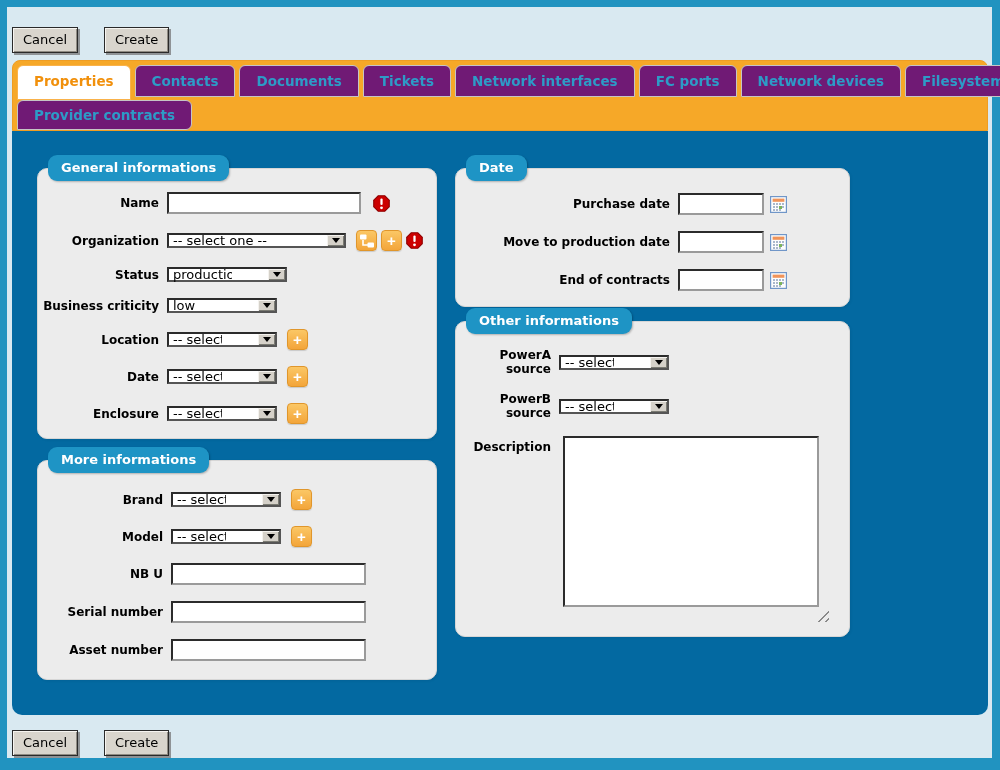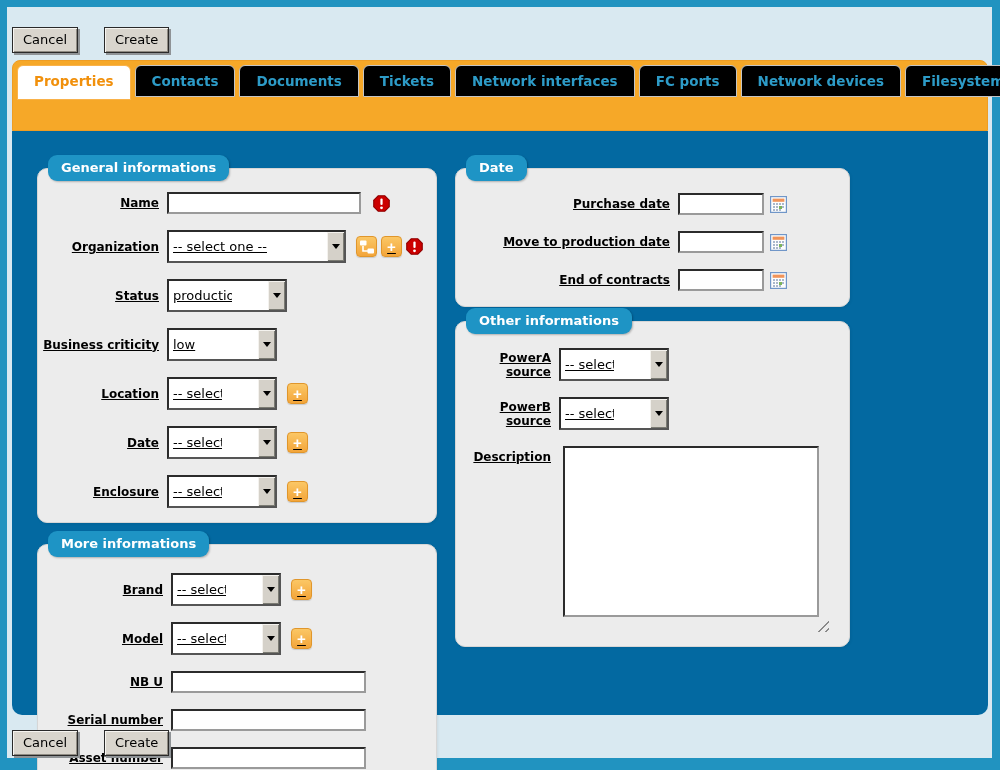--- a/index.html
+++ b/index.html
@@ -29,21 +29,21 @@
 
   
   .tabstrip {
     position:absolute; left:5px; top:53px; width:976px; height:71px;
     background:#f6a828; border:1px solid #ef9d22; border-radius:8px 8px 0 0;
     padding:4px 4px 0 4px;
     text-align:right;
   }
   .tabrow { display:flex; gap:4px; }
   .tab {
-    background:#000000; border:1px solid #c5c5c5; border-radius:6px 6px 0 0;
+    background:#701a75; border:1px solid #c5c5c5; border-radius:6px 6px 0 0;
     padding:7px 16px 8px; font-size:13.5px; font-weight:bold; color:#2d9bc7;
     white-space:nowrap; cursor:pointer; height:32px;
   }
   .tab.active { background:#ffffff; border-color:#f9b24a; color:#f1900c; height:35px; margin-bottom:-3px; position:relative; z-index:2; }
   .tabrow.second { margin-top:3px; }
   .tab.wrapped { border-radius:6px 6px 6px 0; height:30px; padding-top:6px; }
 
   
   .panel {
     position:absolute; left:5px; top:124px; width:976px; height:584px;
@@ -62,21 +62,21 @@
   .box .bubble {
     position:absolute; top:-14px; left:10px;
     background:#1e94c5; color:#fff; font-weight:bold; font-size:13px;
     padding:5px 13px 6px; border-radius:9px;
     box-shadow:1px 1px 2px rgba(0,0,0,0.25);
     white-space:nowrap;
   }
   .box.gap { margin-top:21px; }
   .box.gap2 { margin-top:14px; }
 
-  .box-inner { padding:23px 0 14px;text-decoration:underline; }
+  .box-inner { padding:23px 0 14px; }
   .box.more .box-inner  { padding:28px 0 18px; }
   .box.date .box-inner  { padding:24px 0 15px; }
   .box.other .box-inner { padding:26px 0 29px; }
 
   .row { display:flex; align-items:center; margin-bottom:16px; }
   .row:last-child { margin-bottom:0; }
   .row.top { align-items:flex-start; }
   .lab {
     font-size:12px; font-weight:bold; color:#000; text-align:right;
     flex:none; padding-right:8px; line-height:14px;
@@ -87,21 +87,21 @@
   .box.other .lab { width:103px; }
   .row.top .lab { padding-top:4px; }
 
   
   .ti {
     height:22px; background:#fff;
     border:2px solid; border-color:#2b2b2b #9a9a9a #9a9a9a #2b2b2b;
     font-family:"DejaVu Sans", sans-serif; font-size:13px; padding:0 3px;
   }
   .sel {
-    height:33px; background:#fff; display:inline-flex; align-items:center;
+    height:15px; background:#fff; display:inline-flex; align-items:center;
     border:2px solid; border-color:#2b2b2b #555 #555 #2b2b2b;
     cursor:pointer; flex:none;gap:36px;
   }
   .sel-text { flex:1; font-size:13px; color:#000; padding:0 4px; white-space:nowrap; overflow:hidden; }
   .sel-btn {
     width:17px; height:100%; background:#d5d1c9; flex:none;
     box-shadow: inset 1px 1px 0 #f4f2ee, inset -1px -1px 0 #7b7b73;
     display:flex; align-items:center; justify-content:center;
   }
   .tri { width:0; height:0; border-left:4px solid transparent; border-right:4px solid transparent; border-top:5px solid #000; }
@@ -183,20 +183,23 @@
     <div class="tabrow">
       <div class="tab active">Properties</div>
       <div class="tab">Contacts</div>
       <div class="tab">Documents</div>
       <div class="tab">Tickets</div>
       <div class="tab">Network interfaces</div>
       <div class="tab">FC ports</div>
       <div class="tab">Network devices</div>
       <div class="tab">Filesystems</div>
     </div>
+    <div class="tabrow second">
+      <div class="tab wrapped">Provider contracts</div>
+    </div>
   </div>
 
   <div class="panel">
 
     <div class="col-left">
 
       <div class="box">
         <div class="bubble">General informations</div>
         <div class="box-inner">
           <div class="row">

